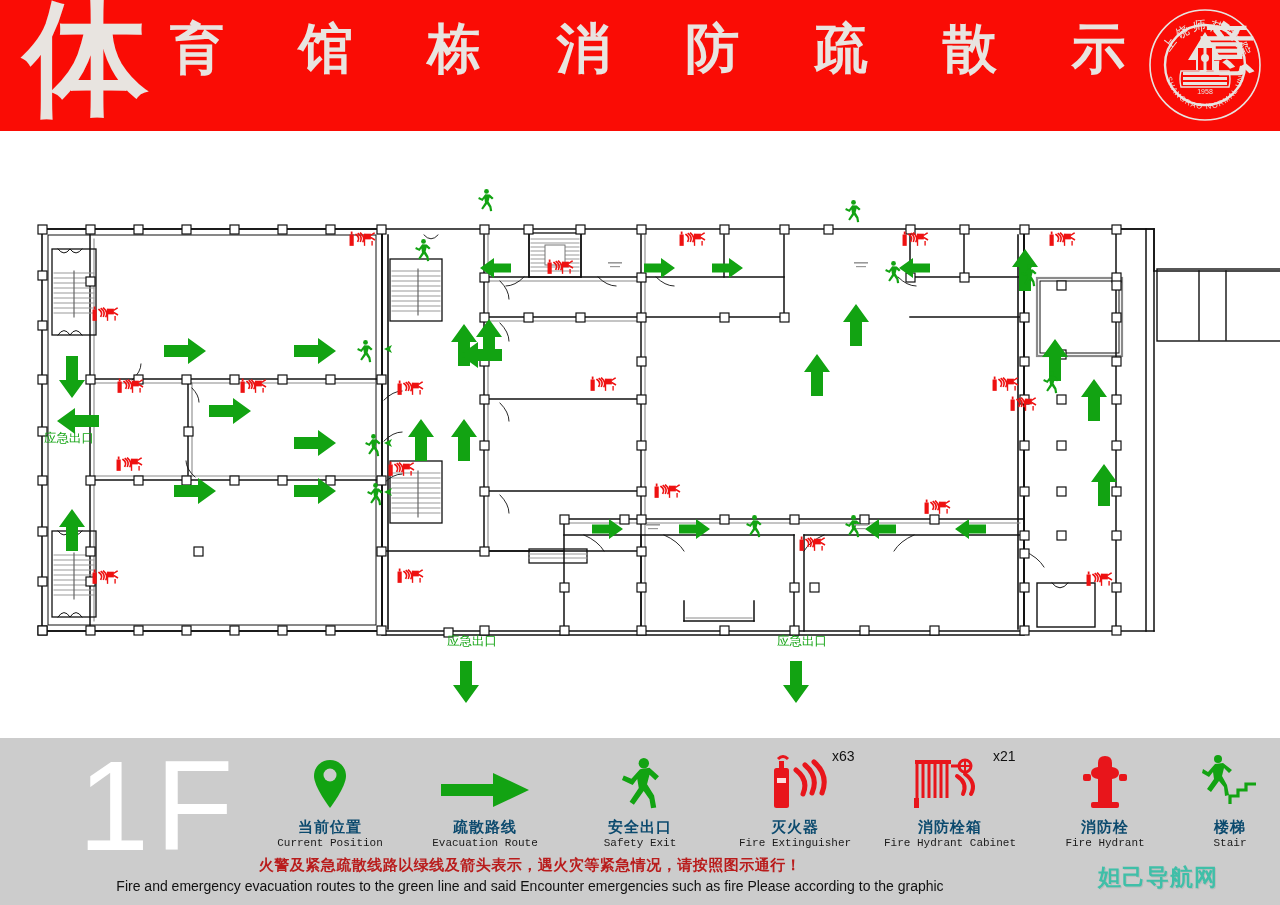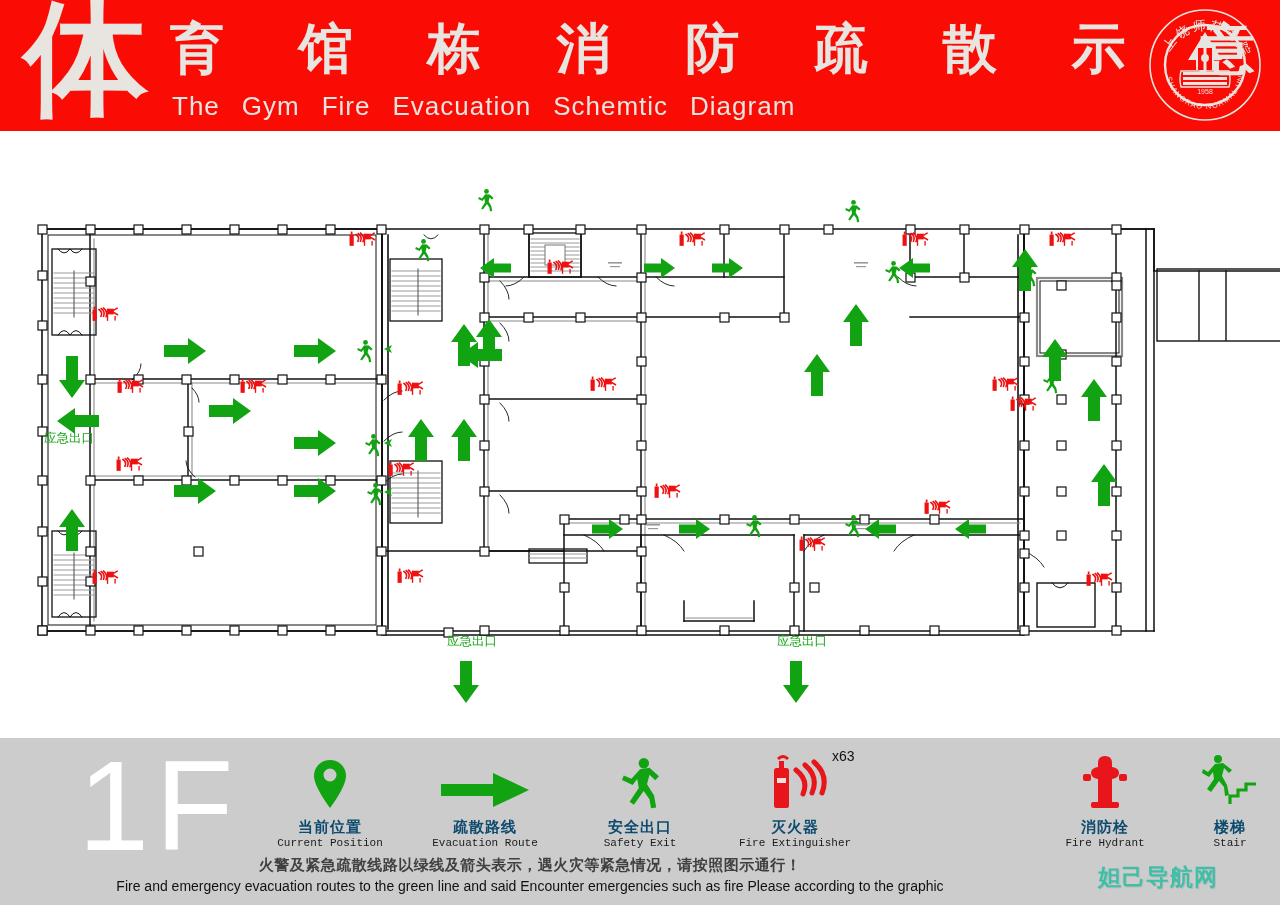--- a/index.html
+++ b/index.html
@@ -36,35 +36,32 @@
       color:#FFFFFF;font-family:"Liberation Sans",sans-serif;font-weight:normal;letter-spacing:6px;}
   .legend-items{position:absolute;left:255px;top:14px;width:950px;height:110px;}
   .leg{position:absolute;width:150px;text-align:center;top:0;}
   .leg .ico{height:58px;display:flex;align-items:flex-end;justify-content:center;}
   .leg .cn{font-size:15px;color:#0c4a6e;margin-top:8px;font-family:"DejaVu Sans",sans-serif;
       font-weight:bold;letter-spacing:1px;}
   .leg .en{font-size:11px;color:#1a1a1a;margin-top:0;font-family:Liberation Mono, monospace;}
   .leg .cnt{position:absolute;font-size:14px;color:#111;font-family:"Liberation Sans",sans-serif;}
 
   .note{position:absolute;left:0;top:118px;width:1060px;text-align:center;}
-  .note .n1{font-size:15px;color:#404040;font-family:Liberation Sans, sans-serif;font-weight:bold;letter-spacing:.5px;}
+  .note .n1{font-size:15px;color:#b91c1c;font-family:Liberation Sans, sans-serif;font-weight:bold;letter-spacing:.5px;}
   .note .n2{font-size:14px;color:#111;font-family:"Liberation Sans",sans-serif;margin-top:3px;}
   .watermark{position:absolute;left:1098px;top:860px;font-size:23px;line-height:34px;
       color:#3FBFA8;font-family:"DejaVu Sans",sans-serif;font-weight:bold;
       letter-spacing:1px;text-shadow:1px 1px 0 #bbb;}
 </style>
 </head>
 <body>
 
 <div class="banner">
   <div class="banner-big">体</div>
   <div class="banner-cn">育 馆 栋 消 防 疏 散 示 意</div>
-  <div class="banner-en">
-    <span>The</span><span>Gym</span><span>Fire</span><span>Evacuation</span><span>Schemtic</span><span>Diagram</span>
-  </div>
 
   <svg class="seal" viewBox="0 0 114 114">
     <circle cx="57" cy="57" r="55" fill="none" stroke="#E8E4E0" stroke-width="1.6"></circle>
     <circle cx="57" cy="57" r="40" fill="none" stroke="#E8E4E0" stroke-width="2.4"></circle>
 
     <path d="M57 24 L74 52 L66 52 L66 62 L48 62 L48 52 L40 52 Z" fill="#E8E4E0"></path>
     <rect x="50" y="40" width="14" height="22" fill="#FA0C05"></rect>
     <path d="M57 40 L57 62" stroke="#E8E4E0" stroke-width="3"></path>
     <circle cx="57" cy="50" r="4" fill="#E8E4E0"></circle>
     <rect x="35" y="64" width="44" height="3" fill="#E8E4E0"></rect>
@@ -587,20 +584,38 @@
           <path d="M20 5 q5 -5 10 0" stroke="#E8151B" stroke-width="3" fill="none"></path>
           <rect x="19" y="24" width="9" height="5" fill="#fff" opacity="0.85"></rect>
           <path d="M38 16 q13 10 7 24 M47 11 q14 12 7 28 M56 8 q15 13 8 31" stroke="#E8151B" stroke-width="5" fill="none" stroke-linecap="round"></path>
         </svg>
       </div>
       <div class="cnt" style="left:112px;top:-4px;">x63</div>
       <div class="cn">灭火器</div>
       <div class="en">Fire Extinguisher</div>
     </div>
 
+    <div class="leg" style="left:620px;">
+      <div class="ico">
+        <svg width="82" height="56" viewBox="0 0 82 56">
+          <g stroke="#E8151B" stroke-width="3">
+            <path d="M8 8 V44 M14 8 V44 M20 8 V44 M26 8 V44 M32 8 V44 M38 8 V44"></path>
+          </g>
+          <rect x="6" y="6" width="36" height="4" fill="#E8151B"></rect>
+          <path d="M42 12 H52" stroke="#E8151B" stroke-width="3"></path>
+          <circle cx="56" cy="12" r="6" fill="none" stroke="#E8151B" stroke-width="3"></circle>
+          <path d="M50 12 H62 M56 6 V18" stroke="#E8151B" stroke-width="2"></path>
+          <path d="M48 22 q11 7 6 18 M56 20 q12 9 6 20" stroke="#E8151B" stroke-width="4" fill="none" stroke-linecap="round"></path>
+          <rect x="5" y="44" width="5" height="10" fill="#E8151B"></rect>
+        </svg>
+      </div>
+      <div class="cnt" style="left:118px;top:-4px;">x21</div>
+      <div class="cn">消防栓箱</div>
+      <div class="en">Fire Hydrant Cabinet</div>
+    </div>
 
     <div class="leg" style="left:775px;">
       <div class="ico">
         <svg width="52" height="56" viewBox="0 0 52 56">
           <path d="M26 2 q7 0 7 7 l0 4 q7 1 7 6 q0 5 -7 6 l0 26 l-14 0 l0 -26 q-7 -1 -7 -6 q0 -5 7 -6 l0 -4 q0 -7 7 -7 Z" fill="#E8151B"></path>
           <rect x="12" y="48" width="28" height="6" rx="2" fill="#E8151B"></rect>
           <rect x="4" y="20" width="8" height="7" rx="2" fill="#E8151B"></rect>
           <rect x="40" y="20" width="8" height="7" rx="2" fill="#E8151B"></rect>
         </svg>
       </div>

